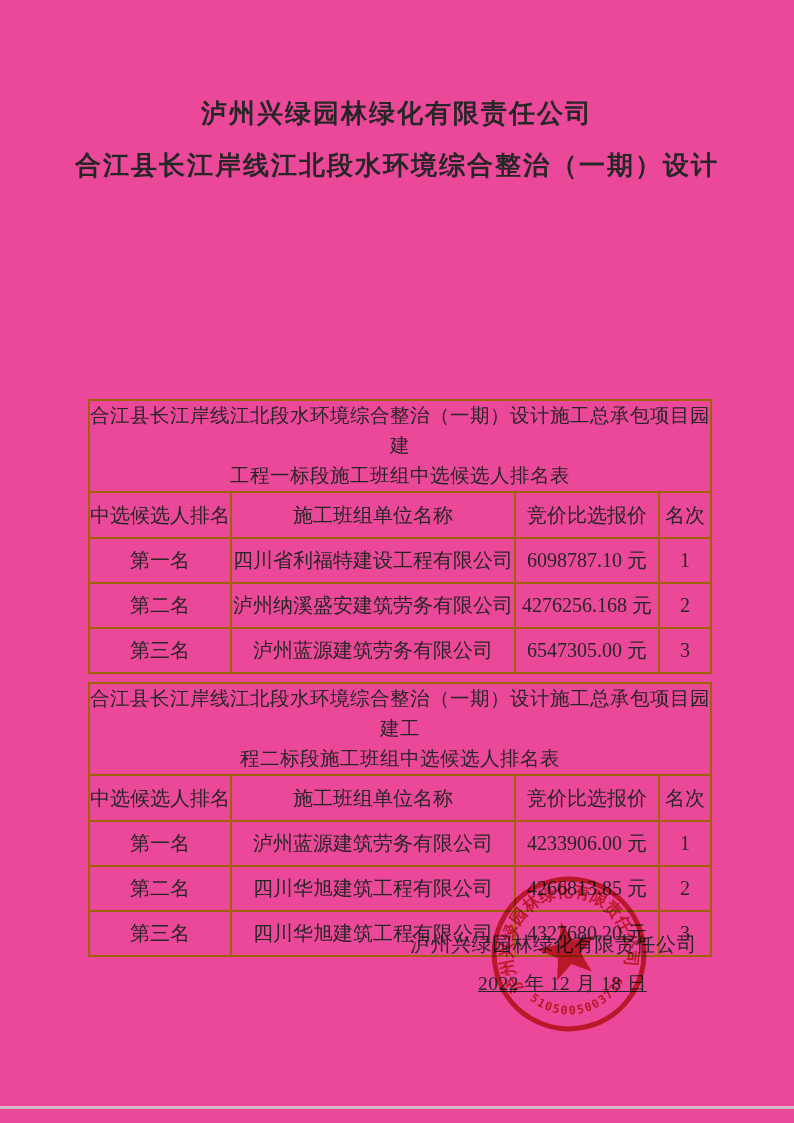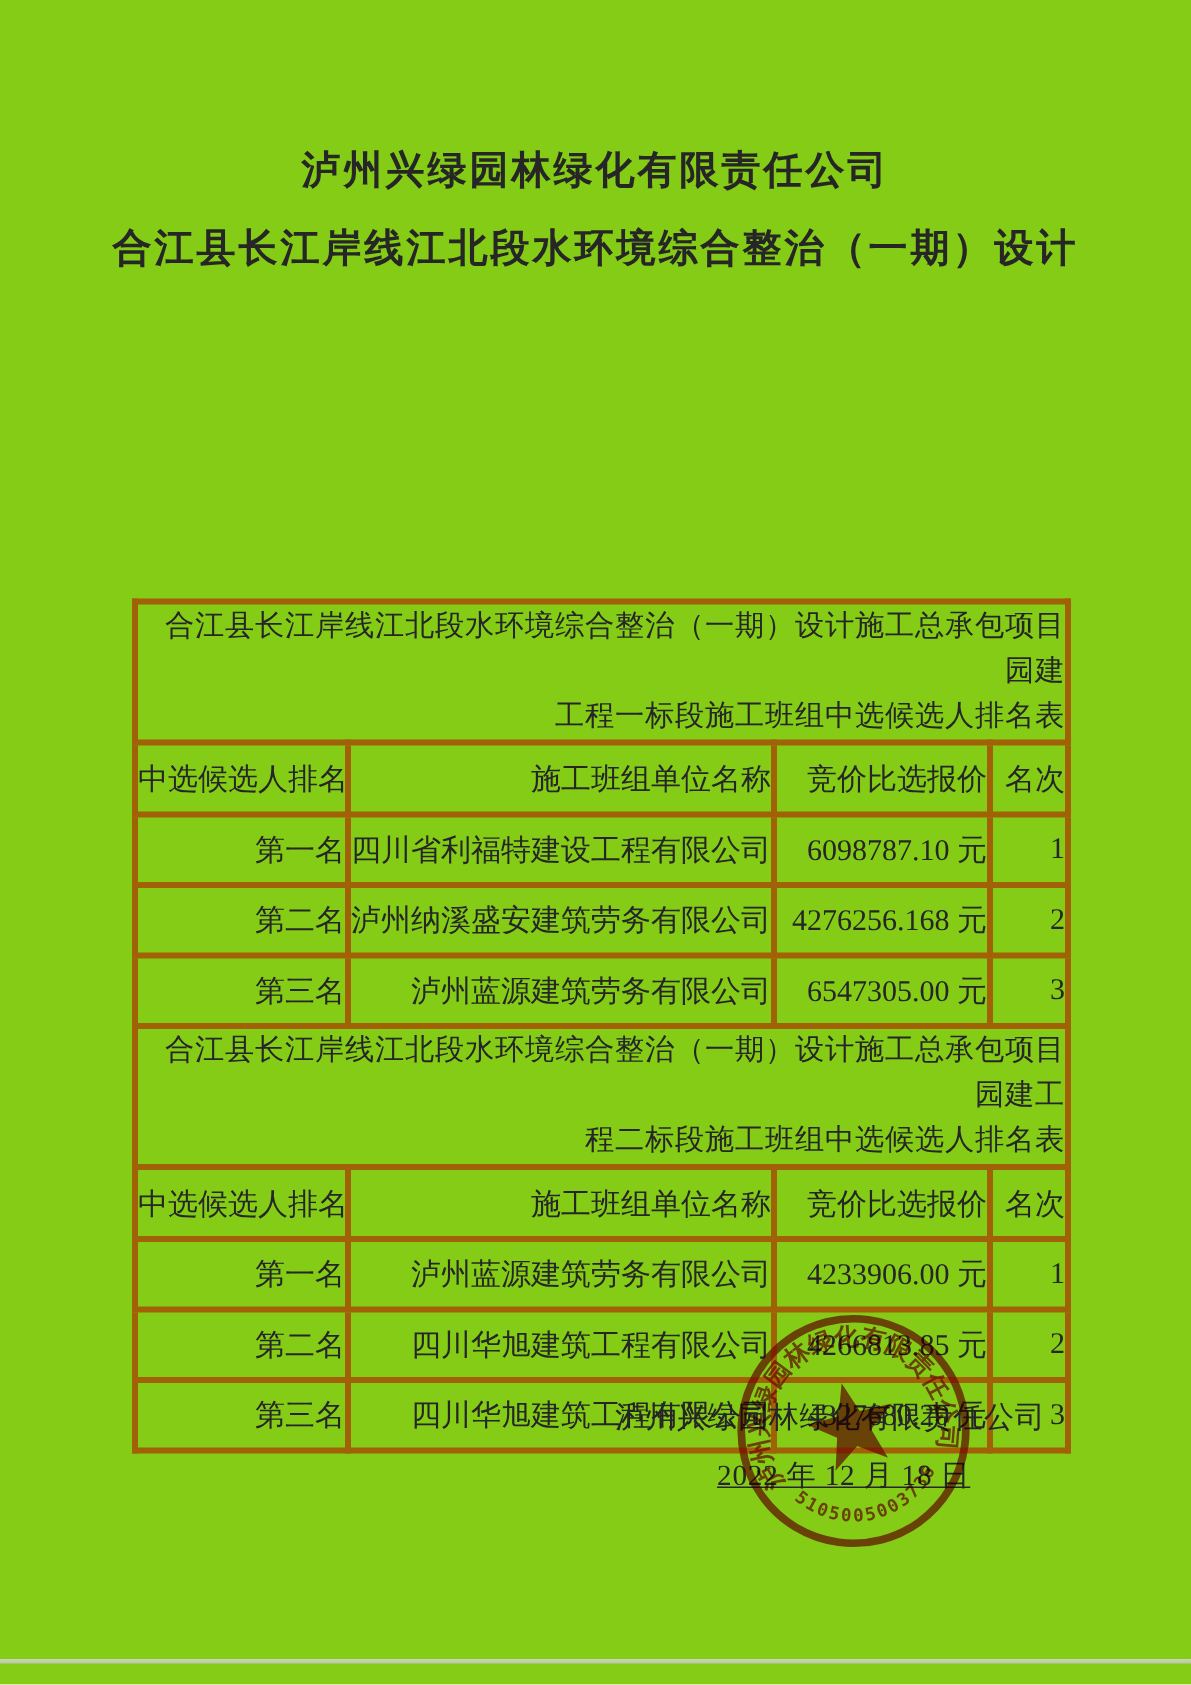--- a/index.html
+++ b/index.html
@@ -4,21 +4,21 @@
 <style>
   html, body {
     margin: 0;
     padding: 0;
     background: #ffffff;
   }
   .page {
     position: relative;
     width: 794px;
     height: 1123px;
-    background: #84cc16;
+    background: #ec4899;
     overflow: hidden;
     font-family: "Liberation Serif", "DejaVu Serif", serif;
     color: #2a2a2a;
   }
   .doc-title {
     position: absolute;
     top: 88px;
     left: 0;
     width: 794px;
     text-align: center;
@@ -44,22 +44,22 @@
     position: absolute;
     left: 88px;
     width: 622px;
     border-collapse: collapse;
     table-layout: fixed;
     background: transparent;
   }
   #table1 { top: 399px; }
   #table2 { top: 682px; }
   table.rank-table td {
-    border: 4px solid #a16207;
-    text-align: right;
+    border: 2px solid #a16207;
+    text-align: center;
     vertical-align: middle;
     font-size: 20px;
     color: #262626;
     padding: 0;
     overflow: hidden;
     white-space: nowrap;
   }
   tr.t-title td {
     height: 64px;
     line-height: 30px;

